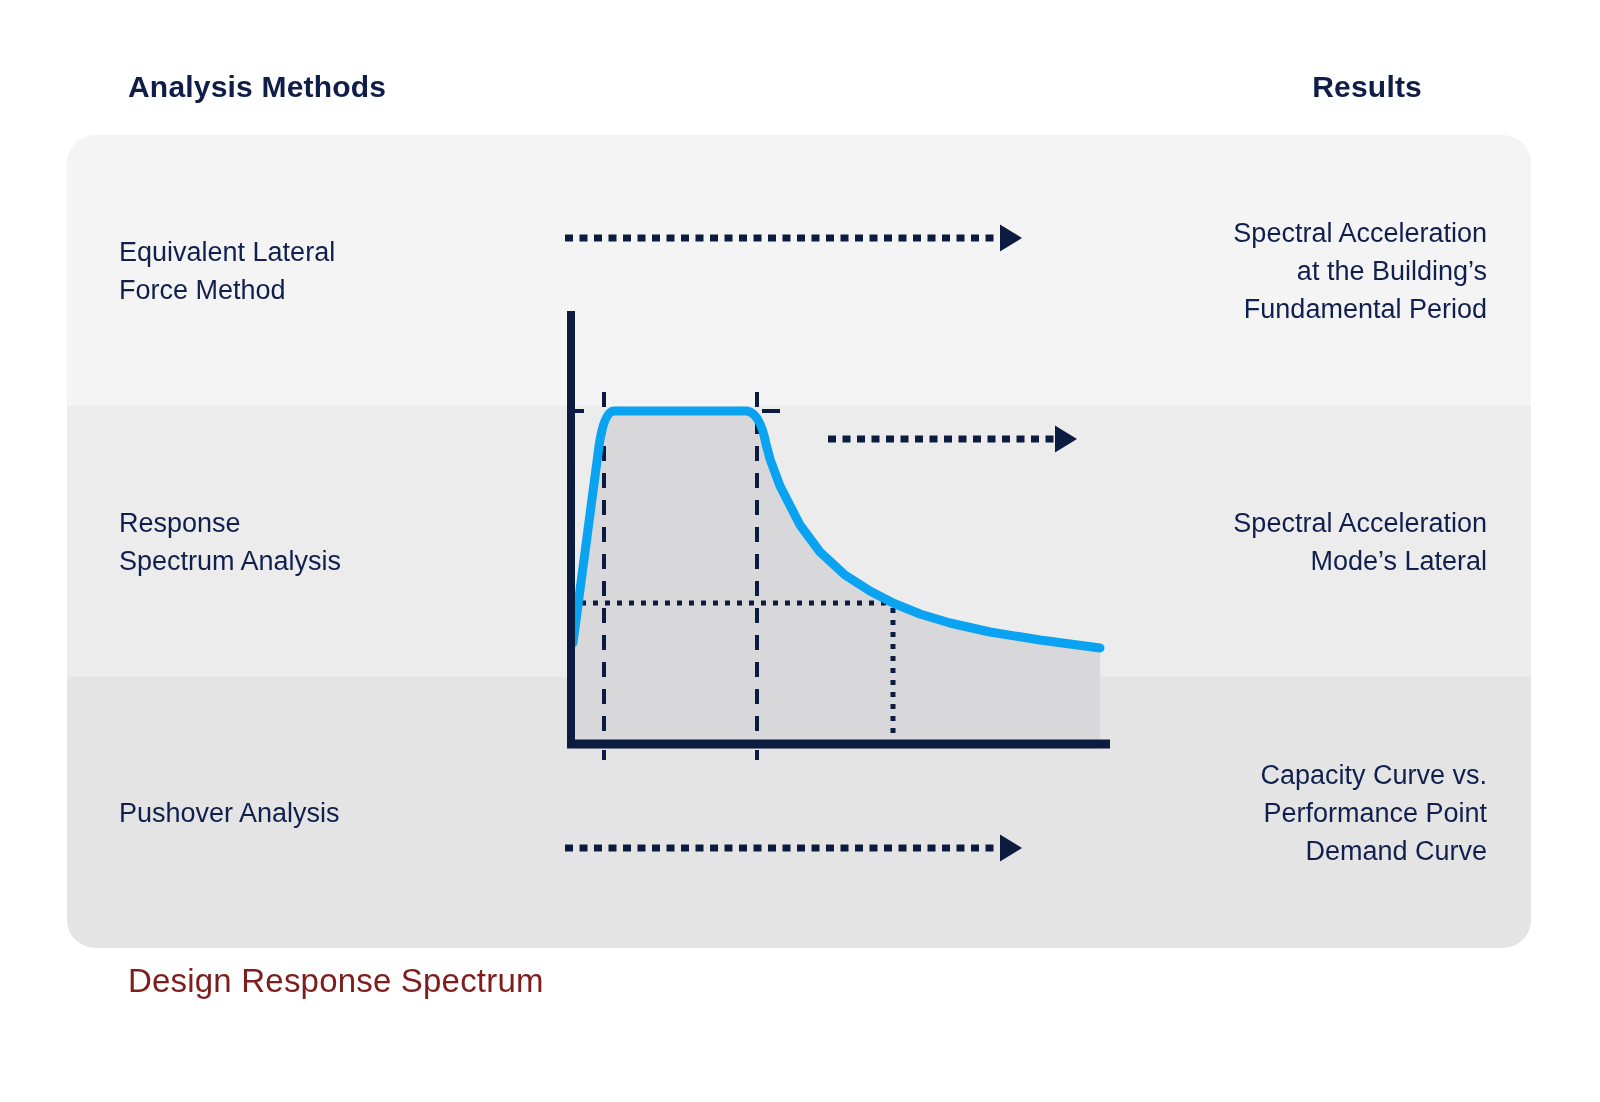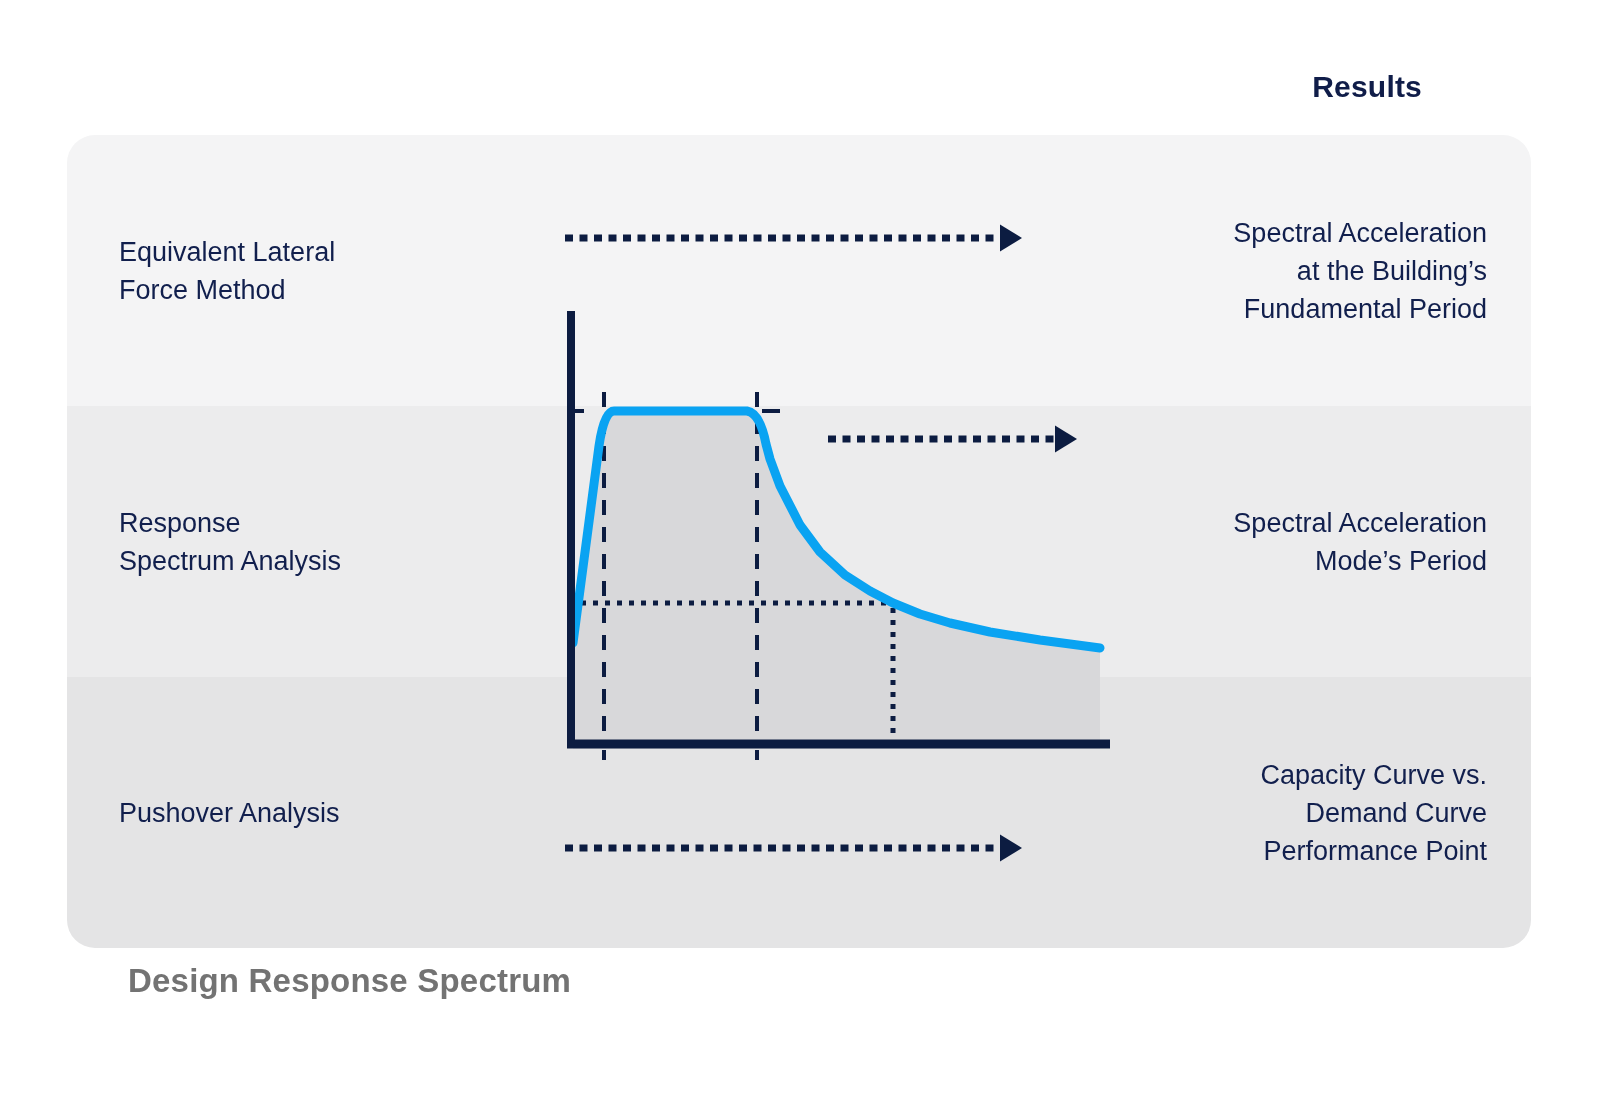--- a/index.html
+++ b/index.html
@@ -27,28 +27,29 @@
   }
   .result-label{
     position:absolute;right:44px;top:50%;transform:translateY(-50%);
     font-size:27px;line-height:38px;color:#111f4d;text-align:right;white-space:nowrap;
   }
   .result-label div, .method-label div{white-space:nowrap;}
   .overlay{
     position:absolute;left:0;top:0;width:1600px;height:1102px;z-index:3;pointer-events:none;
   }
   .chart-title{
-    position:absolute;left:128px;top:962px;font-size:33px;font-weight:700;color:#737373;letter-spacing:.2px;
+    position:absolute;left:128px;top:962px;font-size:33px;font-weight:400;color:#7f1d1d;letter-spacing:.2px;
   }
 </style>
 </head>
 <body>
 
 <div class="stage">
 
+  <div class="col-heading left">Analysis Methods</div>
   <div class="col-heading right">Results</div>
 
   <div class="panel">
 
     <div class="band b1">
       <div class="method-label">
         <div>Equivalent Lateral</div>
         <div>Force Method</div>
       </div>
       <div class="result-label">
@@ -58,32 +59,32 @@
       </div>
     </div>
 
     <div class="band b2">
       <div class="method-label">
         <div>Response</div>
         <div>Spectrum Analysis</div>
       </div>
       <div class="result-label">
         <div>Spectral Acceleration</div>
-        <div>Mode’s Period</div>
+        <div>Mode’s Lateral</div>
       </div>
     </div>
 
     <div class="band b3">
       <div class="method-label">
         <div>Pushover Analysis</div>
       </div>
       <div class="result-label">
         <div>Capacity Curve vs.</div>
+        <div>Performance Point</div>
         <div>Demand Curve</div>
-        <div>Performance Point</div>
       </div>
     </div>
 
 
   </div>
 
   <svg class="overlay" viewBox="0 0 1600 1102" xmlns="http://www.w3.org/2000/svg">
 
     <path d="M 573 643 L 599 446 Q 604 411 614 411 L 747 411 Q 760 413 766 444
          L 770 459 L 780 486 L 800 525 L 820 552 L 845 575 L 870 591 L 893 603

